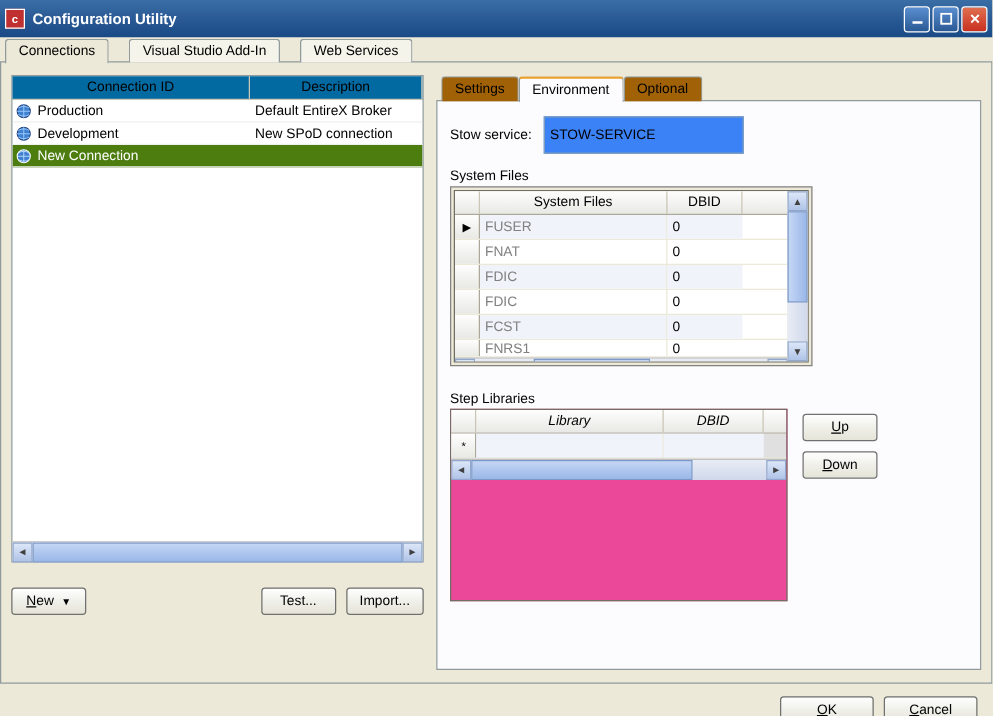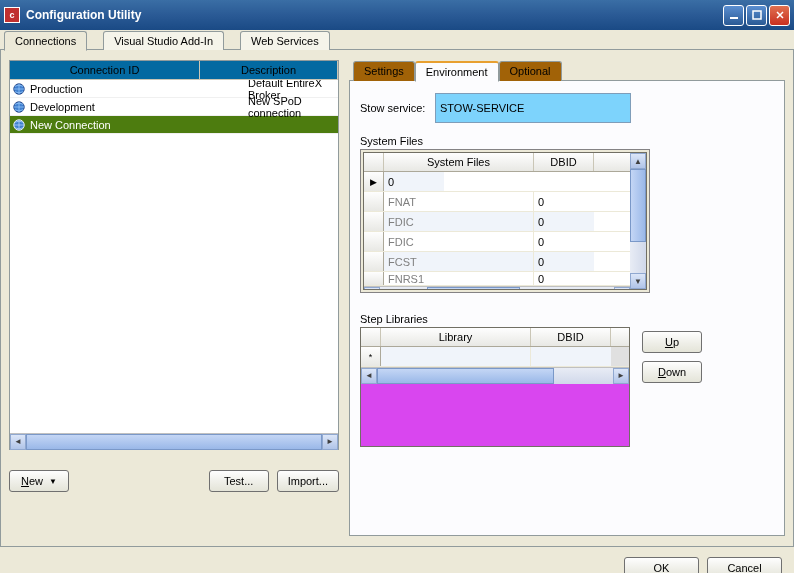--- a/index.html
+++ b/index.html
@@ -19,21 +19,21 @@
 .main-tab { padding: 3px 10px; border: 1px solid #919b9c; border-bottom: none; background: #f5f4ea; cursor: pointer; margin-right: 16px; border-top-left-radius: 3px; border-top-right-radius: 3px; position: relative; }
 .main-tab.active { background: #ece9d8; z-index: 2; border-bottom: 1px solid #ece9d8; margin-bottom:-1px; }
 .main-tab-body { border: 1px solid #919b9c; padding: 10px 8px; height: 498px; display: flex; gap: 10px; }
 
 .left-col { width: 330px; display: flex; flex-direction: column; }
 .conn-table { border: 1px solid #919b9c; background: white; height: 390px; display: flex; flex-direction: column; }
 .conn-head { display: flex; background: #0369a1; border-bottom: 1px solid #cac6b6; }
 .conn-head div { padding: 3px 6px; border-right: 1px solid #cac6b6; }
 .conn-head .c1 { width: 190px; text-align:center;}
 .conn-head .c2 { flex:1; text-align:center;}
-.conn-row { display: flex; align-items:center; height: 18px; border-bottom: 1px solid #f0f0f0; gap: 44px; }
+.conn-row { display: flex; align-items:center; height: 18px; border-bottom: 1px solid #f0f0f0; }
 .conn-row .c1 { width: 190px; display:flex; align-items:center; padding-left:2px; gap:4px;}
 .conn-row .c2 { flex:1; padding-left:4px;}
 .conn-row.selected { background: #4d7c0f; color: white; }
 .globe-icon { width:14px; height:14px; }
 .globe-icon svg { width:14px; height:14px; }
 .conn-body { flex:1; overflow:hidden; }
 .hscroll { height: 16px; background: #e8e8e8; border-top: 1px solid #c0c0c0; position: relative; display:flex; align-items:center;}
 .hscroll .track { flex:1; background: linear-gradient(to bottom,#e8ecf5,#d0d8ea); height:16px; margin:0 16px; position:relative;}
 .hscroll .thumb { position:absolute; left:0; top:0; height:16px; background:linear-gradient(to bottom,#c4d6f5,#9ab8e8); border:1px solid #7a98c8;}
 .hscroll .arrow { width:16px; height:16px; background: linear-gradient(to bottom,#dce6f8,#b0c4e8); border:1px solid #90a8d0; position:absolute; display:flex;align-items:center;justify-content:center;font-size:8px;color:#404040;}
@@ -45,21 +45,21 @@
 
 .right-col { flex:1; display:flex; flex-direction:column; }
 
 .sub-tabs { display:flex; position:relative; top:1px; padding-left:4px;}
 .sub-tab { padding:3px 10px; border:1px solid #919b9c; border-bottom:none; background:#a16207; cursor:pointer; border-top-left-radius:3px; border-top-right-radius:3px;}
 .sub-tab.active { background:#fcfcfe; border-bottom:1px solid #fcfcfe; margin-bottom:-1px; z-index:2; border-top:2px solid #e8a030;}
 .sub-body { border:1px solid #919b9c; flex:1; background:#fcfcfe; padding: 12px 10px; }
 
 .field-row { display:flex; align-items:center; margin-bottom: 12px;}
 .field-row label { width: 75px; }
-.field-row input { width: 196px; height:20px; border:1px solid #7f9db9; padding:14px 4px; background:#7dd3fc;}
+.field-row input { width: 160px; height:20px; border:1px solid #7f9db9; padding:14px 4px; background:#3b82f6;}
 
 .group-label { margin-bottom:2px; }
 .group-box { border:1px solid #848284; background:#ece9d8; position:relative;}
 
 .grid { background:white; }
 .grid-head { display:flex; background: linear-gradient(to bottom,#fefefe,#e8e8e4); border-bottom:1px solid #aca899;}
 .grid-head div { padding:3px 4px; border-right:1px solid #cac6b6; text-align:center;}
 .grid-row { display:flex; border-bottom:1px solid #ece9d8; height:20px; align-items:center;}
 .grid-row .rowhdr { width:20px; background:linear-gradient(to bottom,#fefefe,#e8e8e4); border-right:1px solid #aca899; height:100%; display:flex;align-items:center;justify-content:center;font-size:9px;}
 .grid-row .cell { padding:2px 4px; height:100%; display:flex; align-items:center;}
@@ -82,21 +82,21 @@
 .vscroll .varrow { height:16px; background:linear-gradient(to bottom,#dce6f8,#b0c4e8); border:1px solid #90a8d0; display:flex;align-items:center;justify-content:center;font-size:8px;color:#404040; cursor:pointer;}
 .vscroll .vtrack { flex:1; background:linear-gradient(to right,#e8ecf5,#d0d8ea); position:relative;}
 .vscroll .vthumb { position:absolute; top:0; left:0; right:0; background:linear-gradient(to right,#c4d6f5,#9ab8e8); border:1px solid #7a98c8;}
 
 .sys-container{ display:flex; border:1px solid #716f64; height:138px; margin:2px;}
 .sys-left{ flex:1; overflow:hidden; display:flex; flex-direction:column;}
 .sys-body{ flex:1; overflow:hidden;}
 
 .lib-section { display:flex; gap:12px; margin-top:20px;}
 .lib-left { width: 270px; }
-.lib-container { display:flex; border:1px solid #716f64; height:120px; margin-top:2px; background:#d946ef;}
+.lib-container { display:flex; border:1px solid #716f64; height:154px; margin-top:2px; background:#ec4899;font-style:italic;}
 .lib-body { flex:1; overflow:hidden; display:flex; flex-direction:column;}
 .lib-rows { flex:1; }
 .lib-buttons { display:flex; flex-direction:column; gap:8px; padding-top:18px;}
 
 .footer { display:flex; justify-content:flex-end; gap:8px; padding: 10px 12px;}
 
 u{text-decoration:underline;}
 </style>
 </head>
 <body>
@@ -211,20 +211,21 @@
             <div class="sys-left">
               <div class="grid sys-grid">
                 <div class="grid-head">
                   <div class="h0"></div>
                   <div class="h1">System Files</div>
                   <div class="h2">DBID</div>
                 </div>
                 <div class="sys-body">
                   <div class="grid-row">
                       <div class="rowhdr">▶</div>
+                      <div class="cell c-name">FUSER</div>
                       <div class="cell c-dbid">0</div>
                     </div>
                   <div class="grid-row">
                       <div class="rowhdr"></div>
                       <div class="cell c-name">FNAT</div>
                       <div class="cell c-dbid">0</div>
                     </div>
                   <div class="grid-row">
                       <div class="rowhdr"></div>
                       <div class="cell c-name">FDIC</div>

